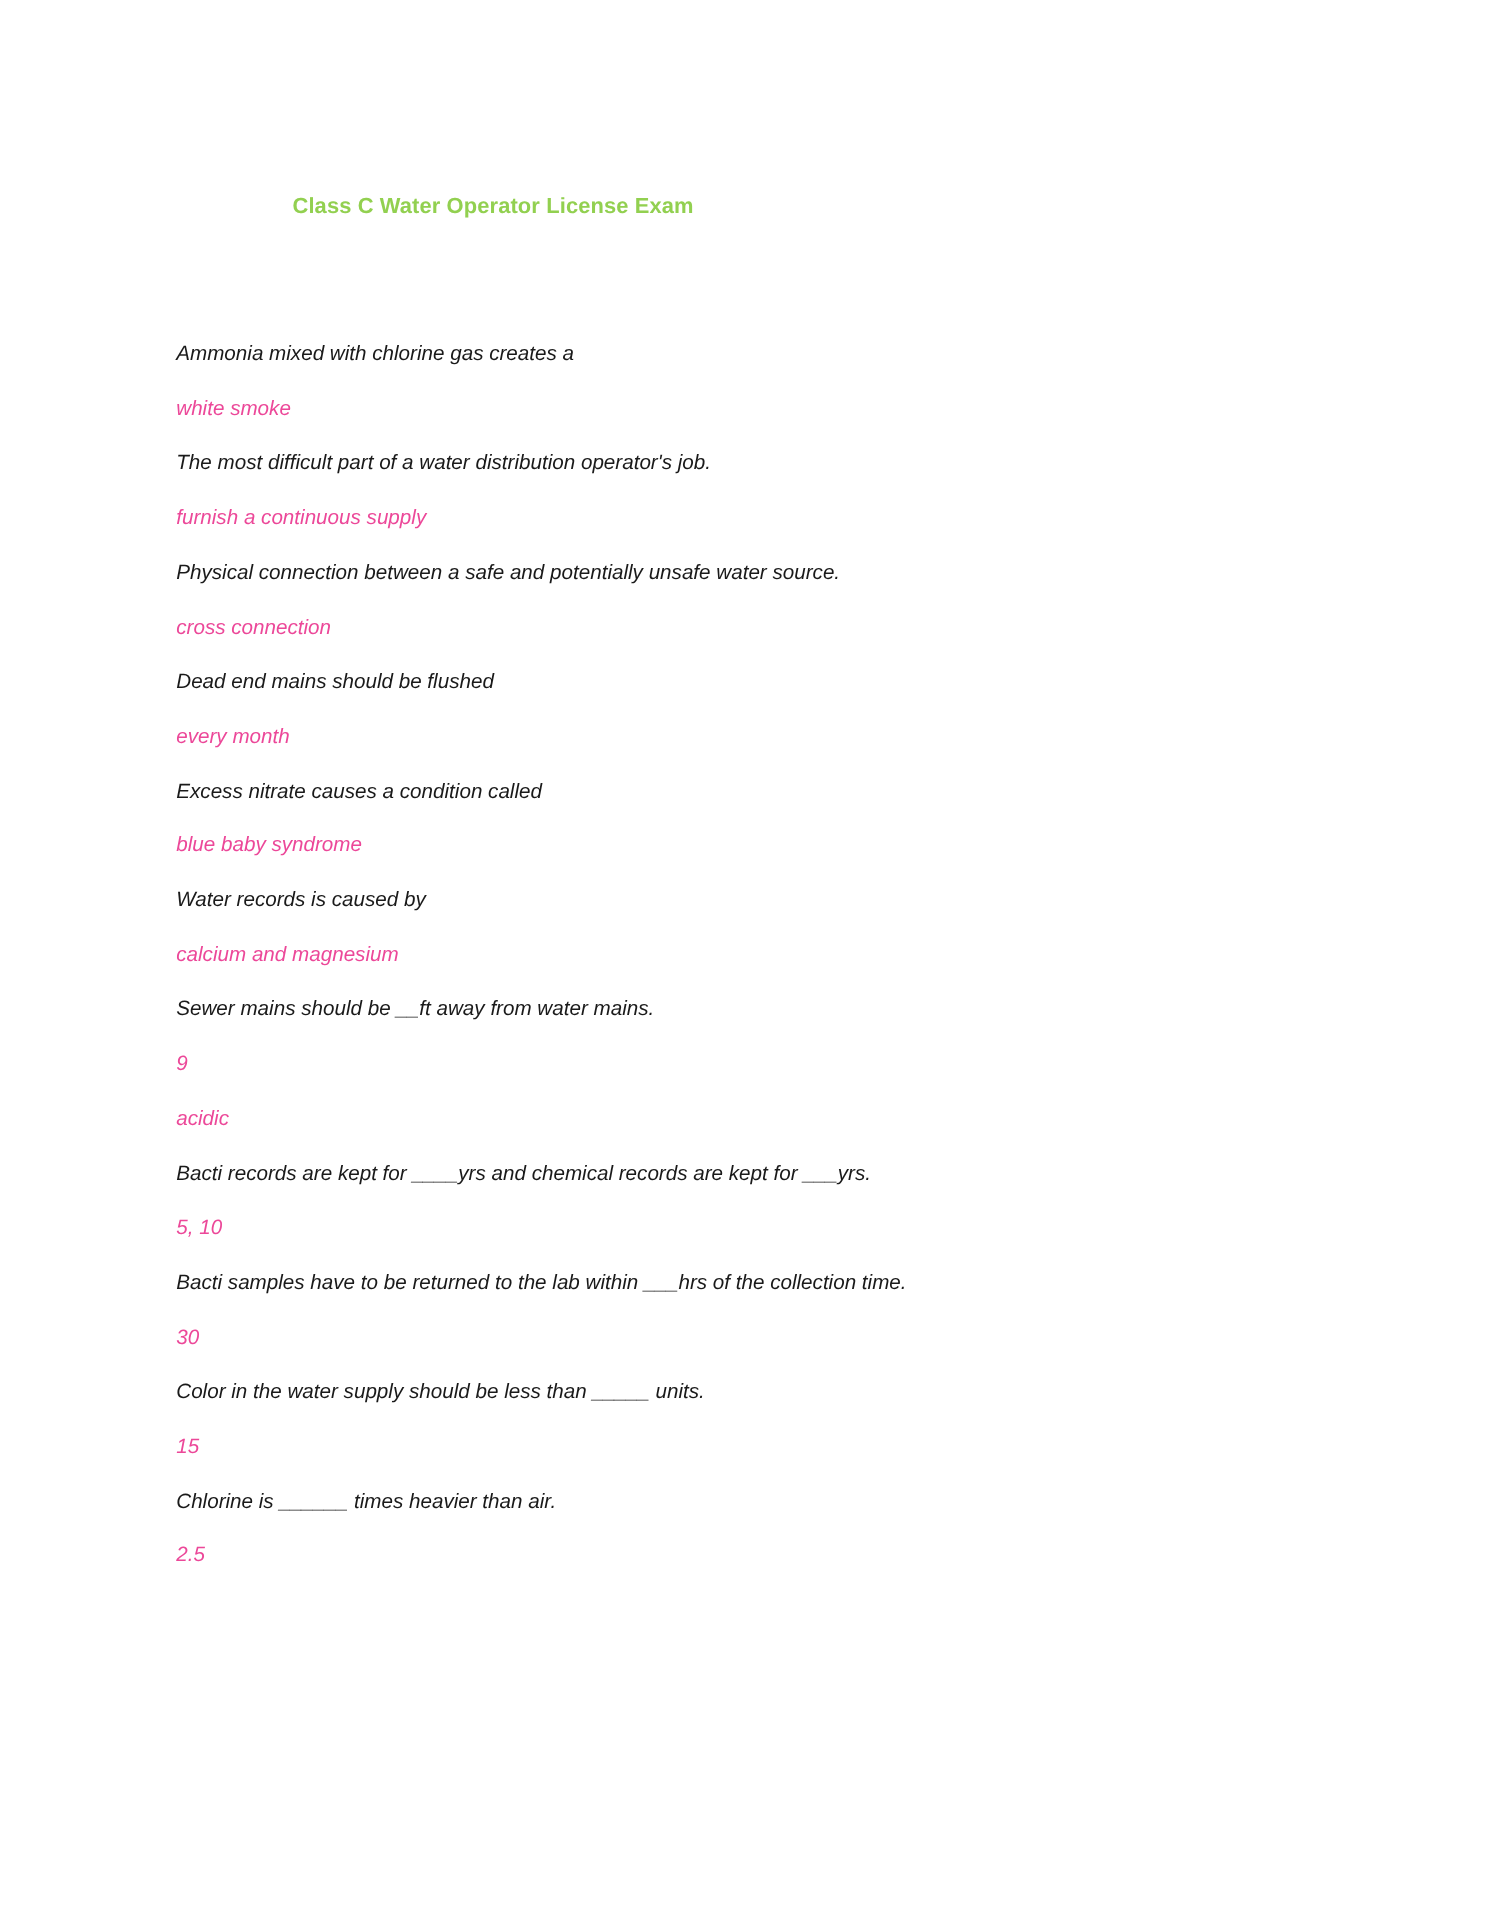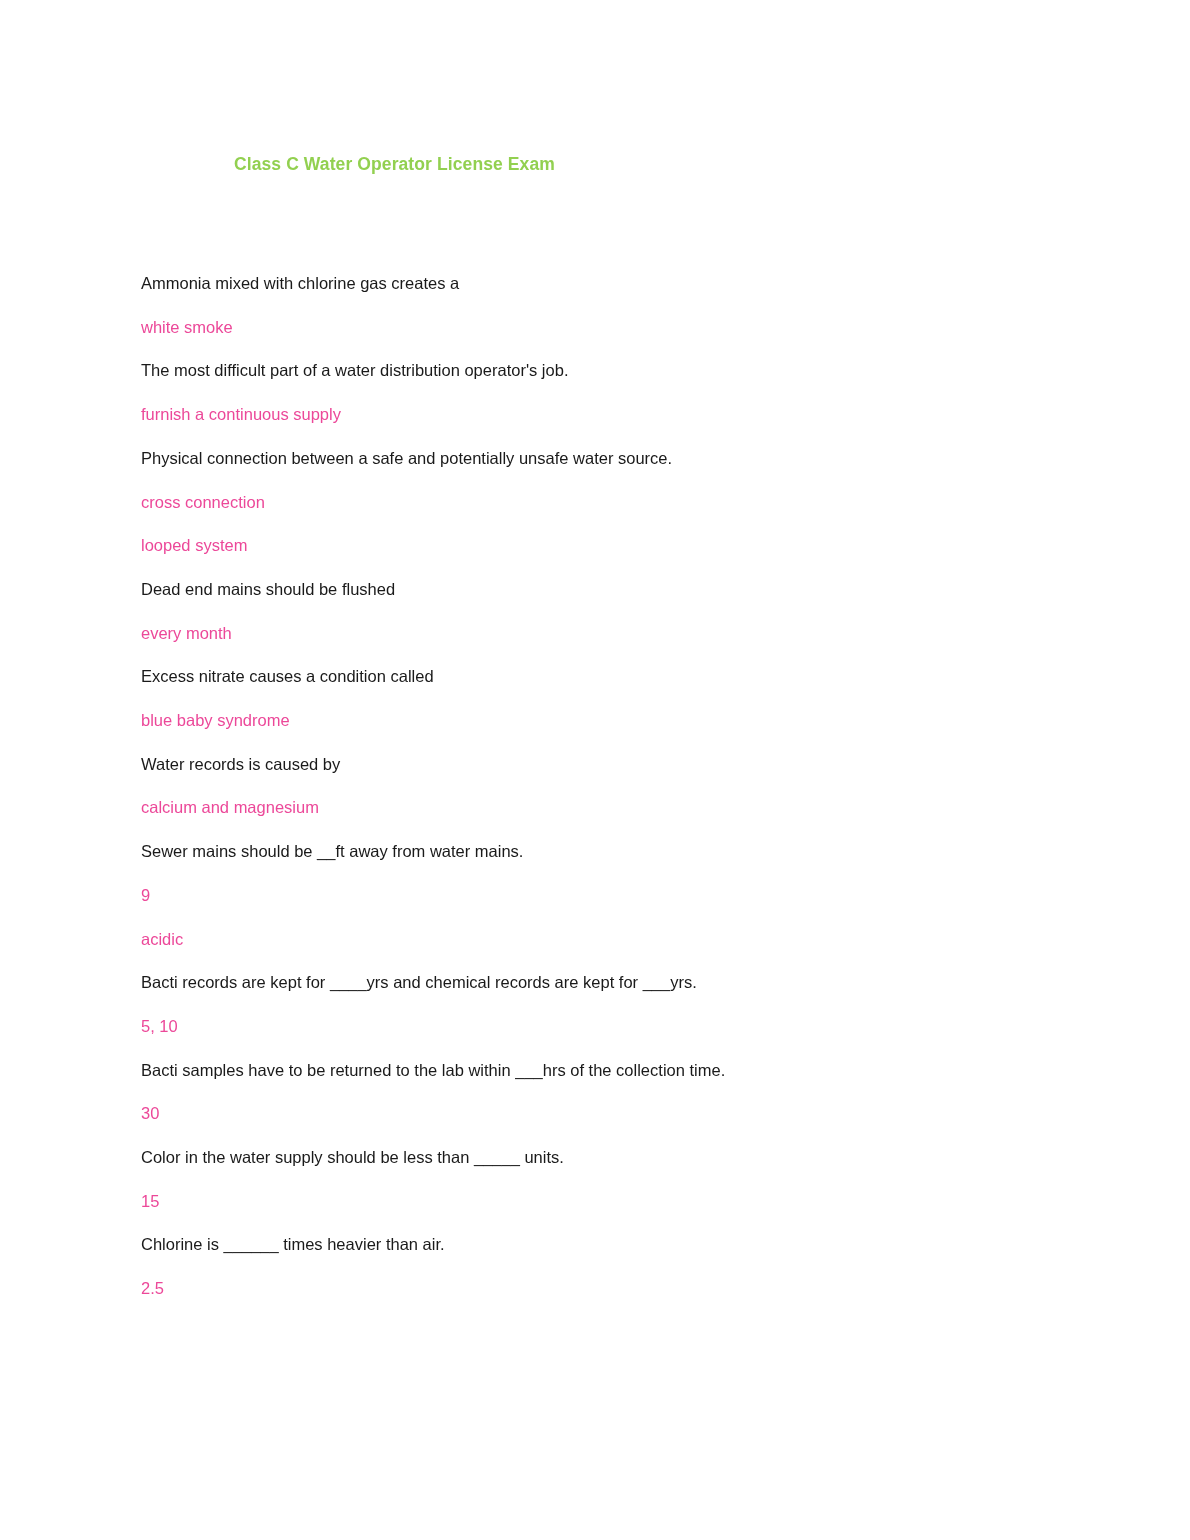--- a/index.html
+++ b/index.html
@@ -27,20 +27,21 @@
     font-size: 17.5px;
     font-weight: bold;
     color: #92d050;
     letter-spacing: 0.1px;
   }
   .qa-list {
     position: absolute;
     top: 262px;
     left: 141px;
     right: 60px;
+    font-style: italic;
   }
   .qa-list p {
     margin: 0;
     font-size: 16.5px;
     line-height: 43.7px;
     white-space: nowrap;
   }
   .question {
     color: #1a1a1a;
   }
@@ -53,21 +54,20 @@
 
 <div class="page">
   <h1 class="doc-title">Class C Water Operator License Exam</h1>
   <div class="qa-list" id="qa-list">
       <p class="question">Ammonia mixed with chlorine gas creates a</p>
       <p class="answer">white smoke</p>
       <p class="question">The most difficult part of a water distribution operator's job.</p>
       <p class="answer">furnish a continuous supply</p>
       <p class="question">Physical connection between a safe and potentially unsafe water source.</p>
       <p class="answer">cross connection</p>
-      <p class="answer">looped system</p>
       <p class="question">Dead end mains should be flushed</p>
       <p class="answer">every month</p>
       <p class="question">Excess nitrate causes a condition called</p>
       <p class="answer">blue baby syndrome</p>
       <p class="question">Water records is caused by</p>
       <p class="answer">calcium and magnesium</p>
       <p class="question">Sewer mains should be __ft away from water mains.</p>
       <p class="answer">9</p>
       <p class="answer">acidic</p>
       <p class="question">Bacti records are kept for ____yrs and chemical records are kept for ___yrs.</p>

